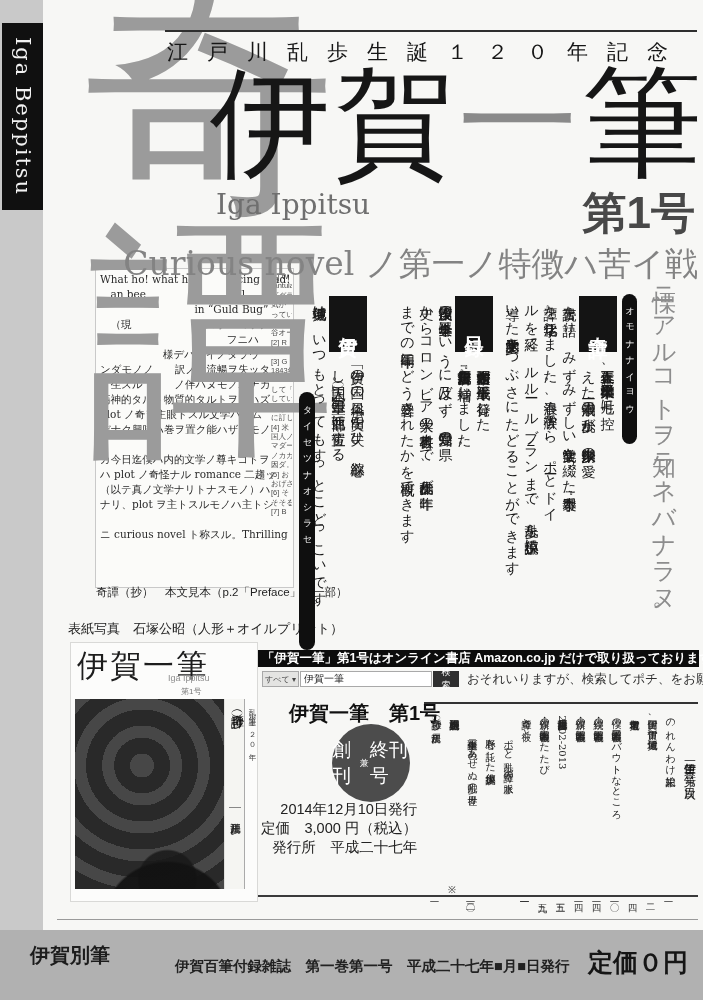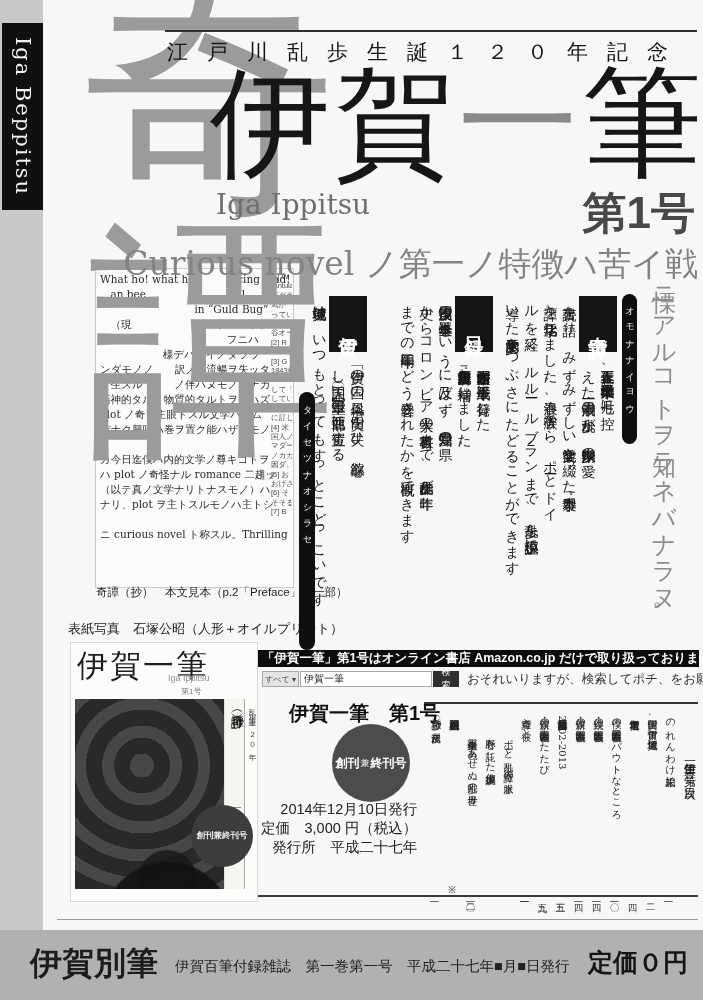--- a/index.html
+++ b/index.html
@@ -101,21 +101,21 @@
     box-sizing:border-box;font-size:10px;color:#222;padding:1px 3px;z-index:3;
     font-family:"Liberation Sans",sans-serif;}
   #az-btn{left:433px;top:671px;width:26px;height:16px;background:#2f2f2f;color:#fff;font-size:9px;
     display:flex;align-items:center;justify-content:center;z-index:3;border:0;}
   #az-plea{left:467px;top:671px;font-size:12.5px;color:#2e2e2e;z-index:3;white-space:nowrap;}
 
   
   #pub-heading{left:261px;top:700px;font-size:20px;font-weight:bold;color:#111;z-index:3;margin-left:28px;}
   #pub-badge{left:332px;top:724px;width:78px;height:78px;border-radius:50%;background:#4c4c4c;
     display:flex;align-items:center;justify-content:center;z-index:3;color:#fff;}
-  #pub-badge .big{font-size:12px;font-weight:bold;}
+  #pub-badge .big{font-size:19px;font-weight:normal;}
   #pub-badge .small{font-size:9px;padding:0 1px;}
   #pub-details{left:261px;top:800px;font-size:14.5px;line-height:19.2px;color:#222;z-index:3;
     white-space:pre;text-align:right;}
 
   
   #toc{left:424px;top:702px;width:274px;height:194px;border-top:2px solid #333;z-index:3;
     box-sizing:border-box;}
   #toc .toccols{display:flex;flex-direction:row-reverse;height:184px;padding-top:8px;}
   .toccol{position:relative;writing-mode:vertical-rl;width:18px;height:100%;
     font-family:"DejaVu Serif",serif;font-size:10px;color:#222;}
@@ -124,22 +124,22 @@
   .tocnum{position:absolute;bottom:0;left:50%;transform:translateX(-50%);writing-mode:vertical-rl;
     font-size:9.5px;color:#333;background:#f7f7f5;}
   .tocauthor{margin-top:14px;font-size:9.5px;}
 
   
   #rule-mid{left:258px;top:895px;width:440px;height:2px;background:#3a3a3a;z-index:3;}
   #rule-thin{left:57px;top:919px;width:641px;height:1px;background:#9a9a9a;z-index:3;}
 
   
   #footer{left:0;top:930px;width:703px;height:70px;background:#b1b1b1;z-index:5;}
-  #f-title{left:30px;top:12px;font-size:32px;font-weight:600;color:#1c1c1c;position:absolute;}
-  #f-info{left:175px;top:27px;font-size:14.5px;color:#222;position:absolute;white-space:nowrap;}
+  #f-title{left:30px;top:12px;font-size:20px;font-weight:600;color:#1c1c1c;position:absolute;}
+  #f-info{left:175px;top:27px;font-size:14.5px;color:#222;position:absolute;white-space:nowrap;font-weight:bold;}
   #f-price{left:588px;top:16px;font-size:25px;color:#151515;position:absolute;font-weight:bold;}
 </style>
 </head>
 <body>
 
 <div id="page" class="abs"></div>
 <div id="spine-strip" class="abs"></div>
 <div id="spine-black" class="abs">
   <span>Iga Beppitsu</span>
 </div>
@@ -213,23 +213,20 @@
   <div class="cromaji">Iga Ippitsu</div>
   <div class="cissue">第1号</div>
   <div id="cphoto"></div>
   <div id="csidecol">
     <div class="stitle">奇譚（抄）</div>
     <div class="sdiv"></div>
     <div class="sauthor">江戸川乱歩</div>
   </div>
   <div id="cyearcol">
     <span>乱歩生誕１２０年</span>
-  </div>
-  <div id="cbadge">
-    <span>創刊兼終刊号</span>
   </div>
 </div>
 
 <div id="az-banner" class="abs">「伊賀一筆」第1号はオンライン書店 Amazon.co.jp だけで取り扱っております。</div>
 <div id="az-dd" class="abs">すべて ▾</div>
 <input id="az-input" class="abs" type="text" value="伊賀一筆" style="">
 <button id="az-btn" class="abs">検索</button>
 <div id="az-plea" class="abs">おそれいりますが、検索してポチ、をお願いします。</div>
 
 <div id="pub-heading" class="abs">伊賀一筆　第1号</div>

